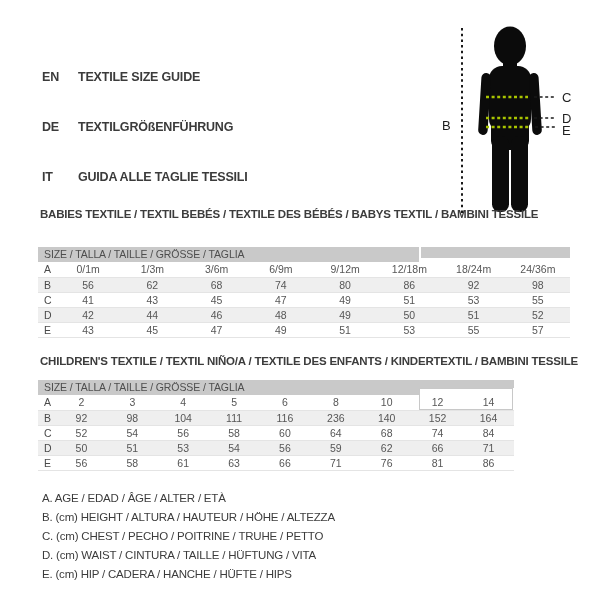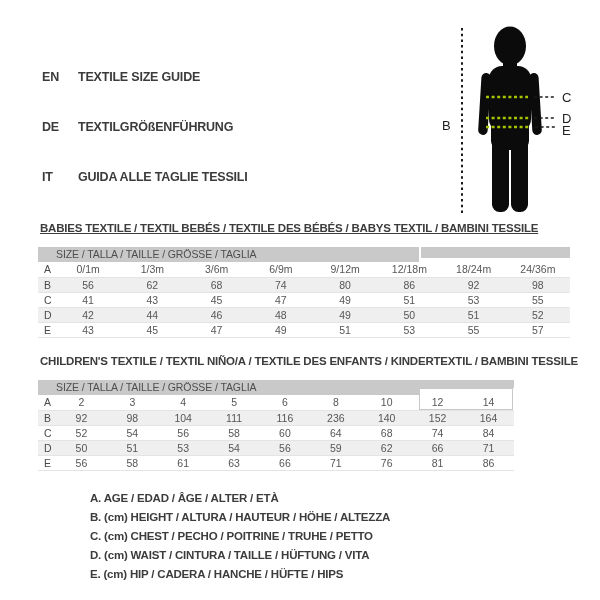--- a/index.html
+++ b/index.html
@@ -16,26 +16,26 @@
     letter-spacing:-0.2px;color:#3b3b3b;white-space:nowrap;margin-top:31px;}
   .lang-code{display:inline-block;width:36px;}
 
   
   #figure{position:absolute;left:428px;top:8px;width:172px;height:215px;}
   #figure text{font-family:"Liberation Sans",sans-serif;font-size:13px;fill:#1f1f1f;}
 
   
   .sec-title{position:absolute;font-size:11.5px;font-weight:bold;letter-spacing:-0.2px;
     color:#3c3c3c;white-space:nowrap;}
-  #babies-title{left:40px;top:222px;text-decoration:underline;}
+  #babies-title{left:40px;top:208px;}
   #children-title{left:40px;top:355px;}
 
   
   .thead-bar{position:absolute;height:15px;line-height:15px;background:#c9c9c9;
-    font-size:10.5px;color:#4e4e4e;padding-left:18px;letter-spacing:-0.1px;white-space:nowrap;}
+    font-size:10.5px;color:#4e4e4e;padding-left:6px;letter-spacing:-0.1px;white-space:nowrap;}
   #babies-header{left:38px;top:247px;width:532px;}
   #children-header{left:38px;top:380px;width:476px;}
 
   
   table.size-table{position:absolute;border-collapse:collapse;table-layout:fixed;}
   #babies-table{left:38px;top:262px;width:532px;}
   #children-table{left:38px;top:395px;width:476px;}
   .size-table td{height:15px;padding:0;font-size:10.5px;color:#565656;text-align:center;
     border-bottom:1px solid #e4e4e4;white-space:nowrap;}
   .size-table tr:nth-child(even) td{background:#efefef;}
@@ -44,22 +44,22 @@
   
   .seam{position:absolute;background:#ffffff;}
   #babies-seam{left:419px;top:247px;width:2px;height:15px;}
   #babies-strip{left:421px;top:258px;width:149px;height:4px;}
   #children-notch{left:419px;top:388px;width:95px;height:7px;}
   #children-selbox{position:absolute;left:419px;top:388px;width:94px;height:22px;
     border:1px solid #c8c8c8;background:transparent;}
 
   
   #legend{position:absolute;left:42px;top:489px;}
-  .legend-row{height:19px;line-height:19px;font-size:11.5px;font-weight:bold;
-    letter-spacing:-0.2px;color:#3c3c3c;white-space:nowrap;margin-left:48px;}
+  .legend-row{height:19px;line-height:19px;font-size:11.5px;font-weight:normal;
+    letter-spacing:-0.2px;color:#3c3c3c;white-space:nowrap;}
 </style>
 </head>
 <body>
 
 <div id="langs">
   <div class="lang-row">
     <span class="lang-code">EN</span><span>TEXTILE SIZE GUIDE</span>
   </div>
   <div class="lang-row">
     <span class="lang-code">DE</span><span>TEXTILGRÖßENFÜHRUNG</span>

